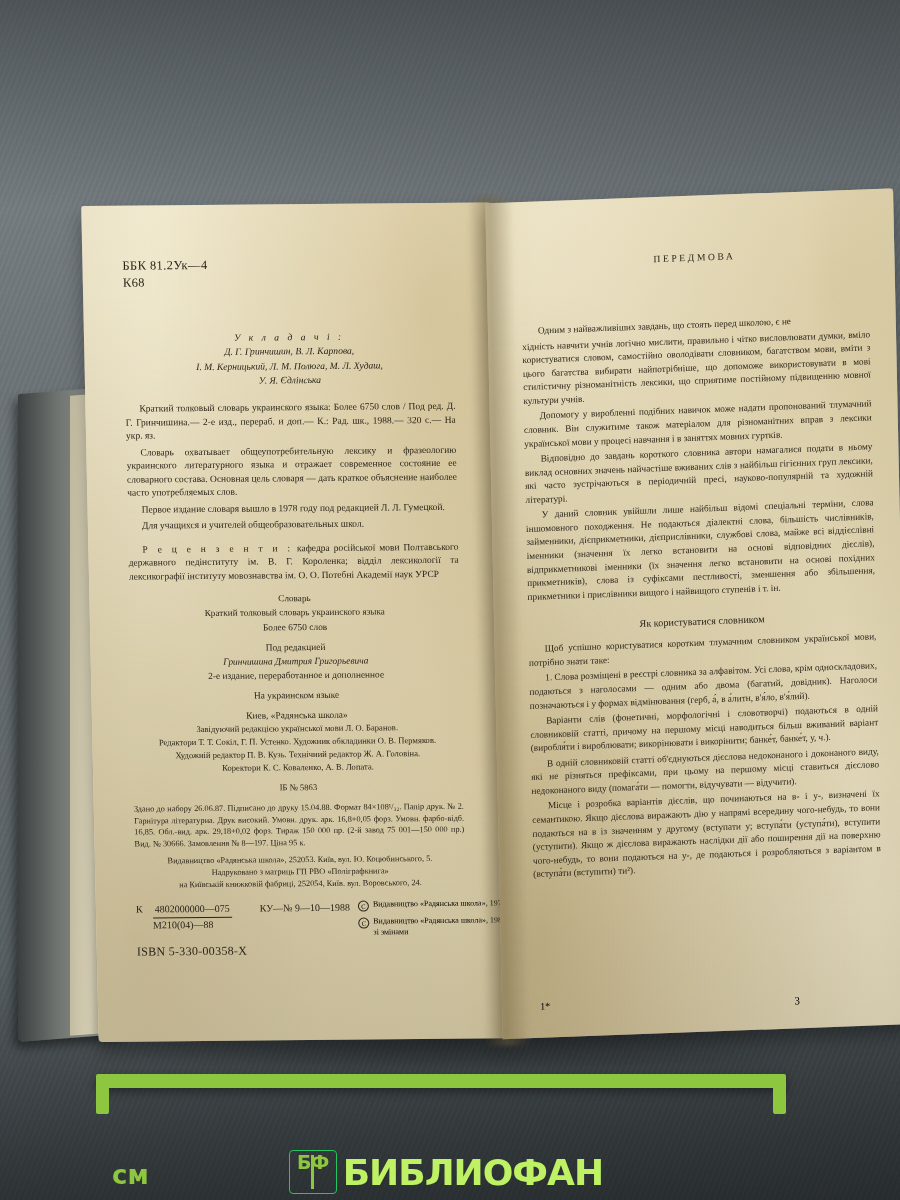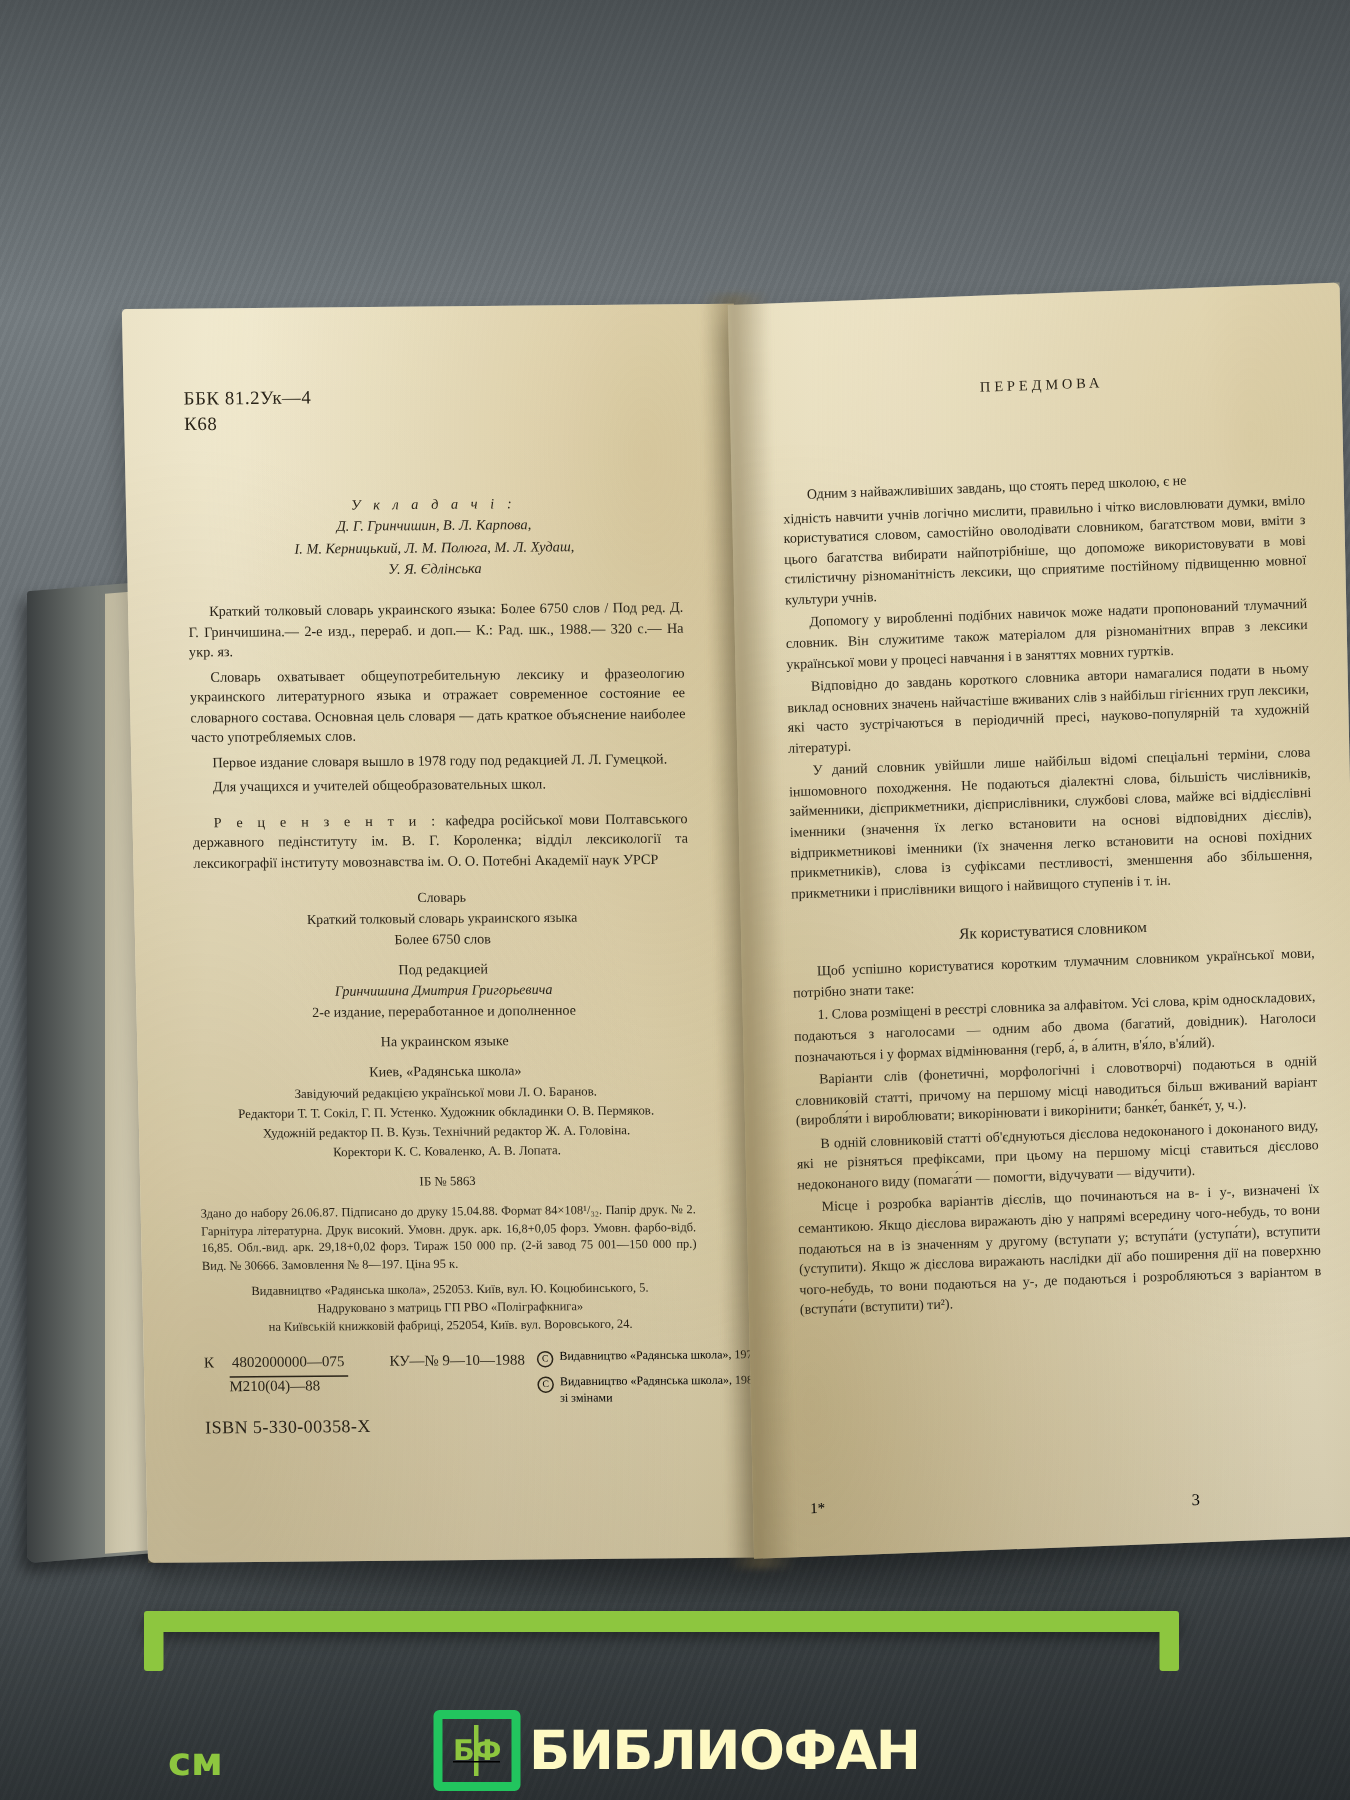--- a/index.html
+++ b/index.html
@@ -307,24 +307,24 @@
     margin-bottom: 4px;
   }
   .brand-logo {
     margin-left: 128px;
     display: flex;
     align-items: center;
     gap: 6px;
   }
   .brand-book {
     width: 46px; height: 42px;
-    border: 6px solid #22c55e;
+    border: 1px solid #22c55e;
     border-radius: 4px;
     position: relative;
-    display: flex; align-items: center; justify-content: center; text-decoration: underline;
+    display: flex; align-items: flex-start; justify-content: center;
   }
   .brand-book:before {
     content: "";
     position: absolute;
     left: 50%; top: 4px; bottom: 4px;
     width: 3px; margin-left: -1.5px;
     background: #8dc63f;
   }
   .brand-bf {
     font-family: "DejaVu Sans", sans-serif;
@@ -334,21 +334,21 @@
     position: relative;
     z-index: 2;
     letter-spacing: -1px;
     background: transparent;
     padding-left: 0;
   }
   .brand-word {
     font-family: "DejaVu Sans", sans-serif;
     font-weight: bold;
     font-size: 36px;
-    color: #fef9c3;
+    color: #bef264;
     letter-spacing: -1px;
   }
 </style>
 </head>
 <body>
 
 <div id="page">
   <div class="bg"></div>
   <div class="bg-grain"></div>
   <div class="bg-shadow-top"></div>

